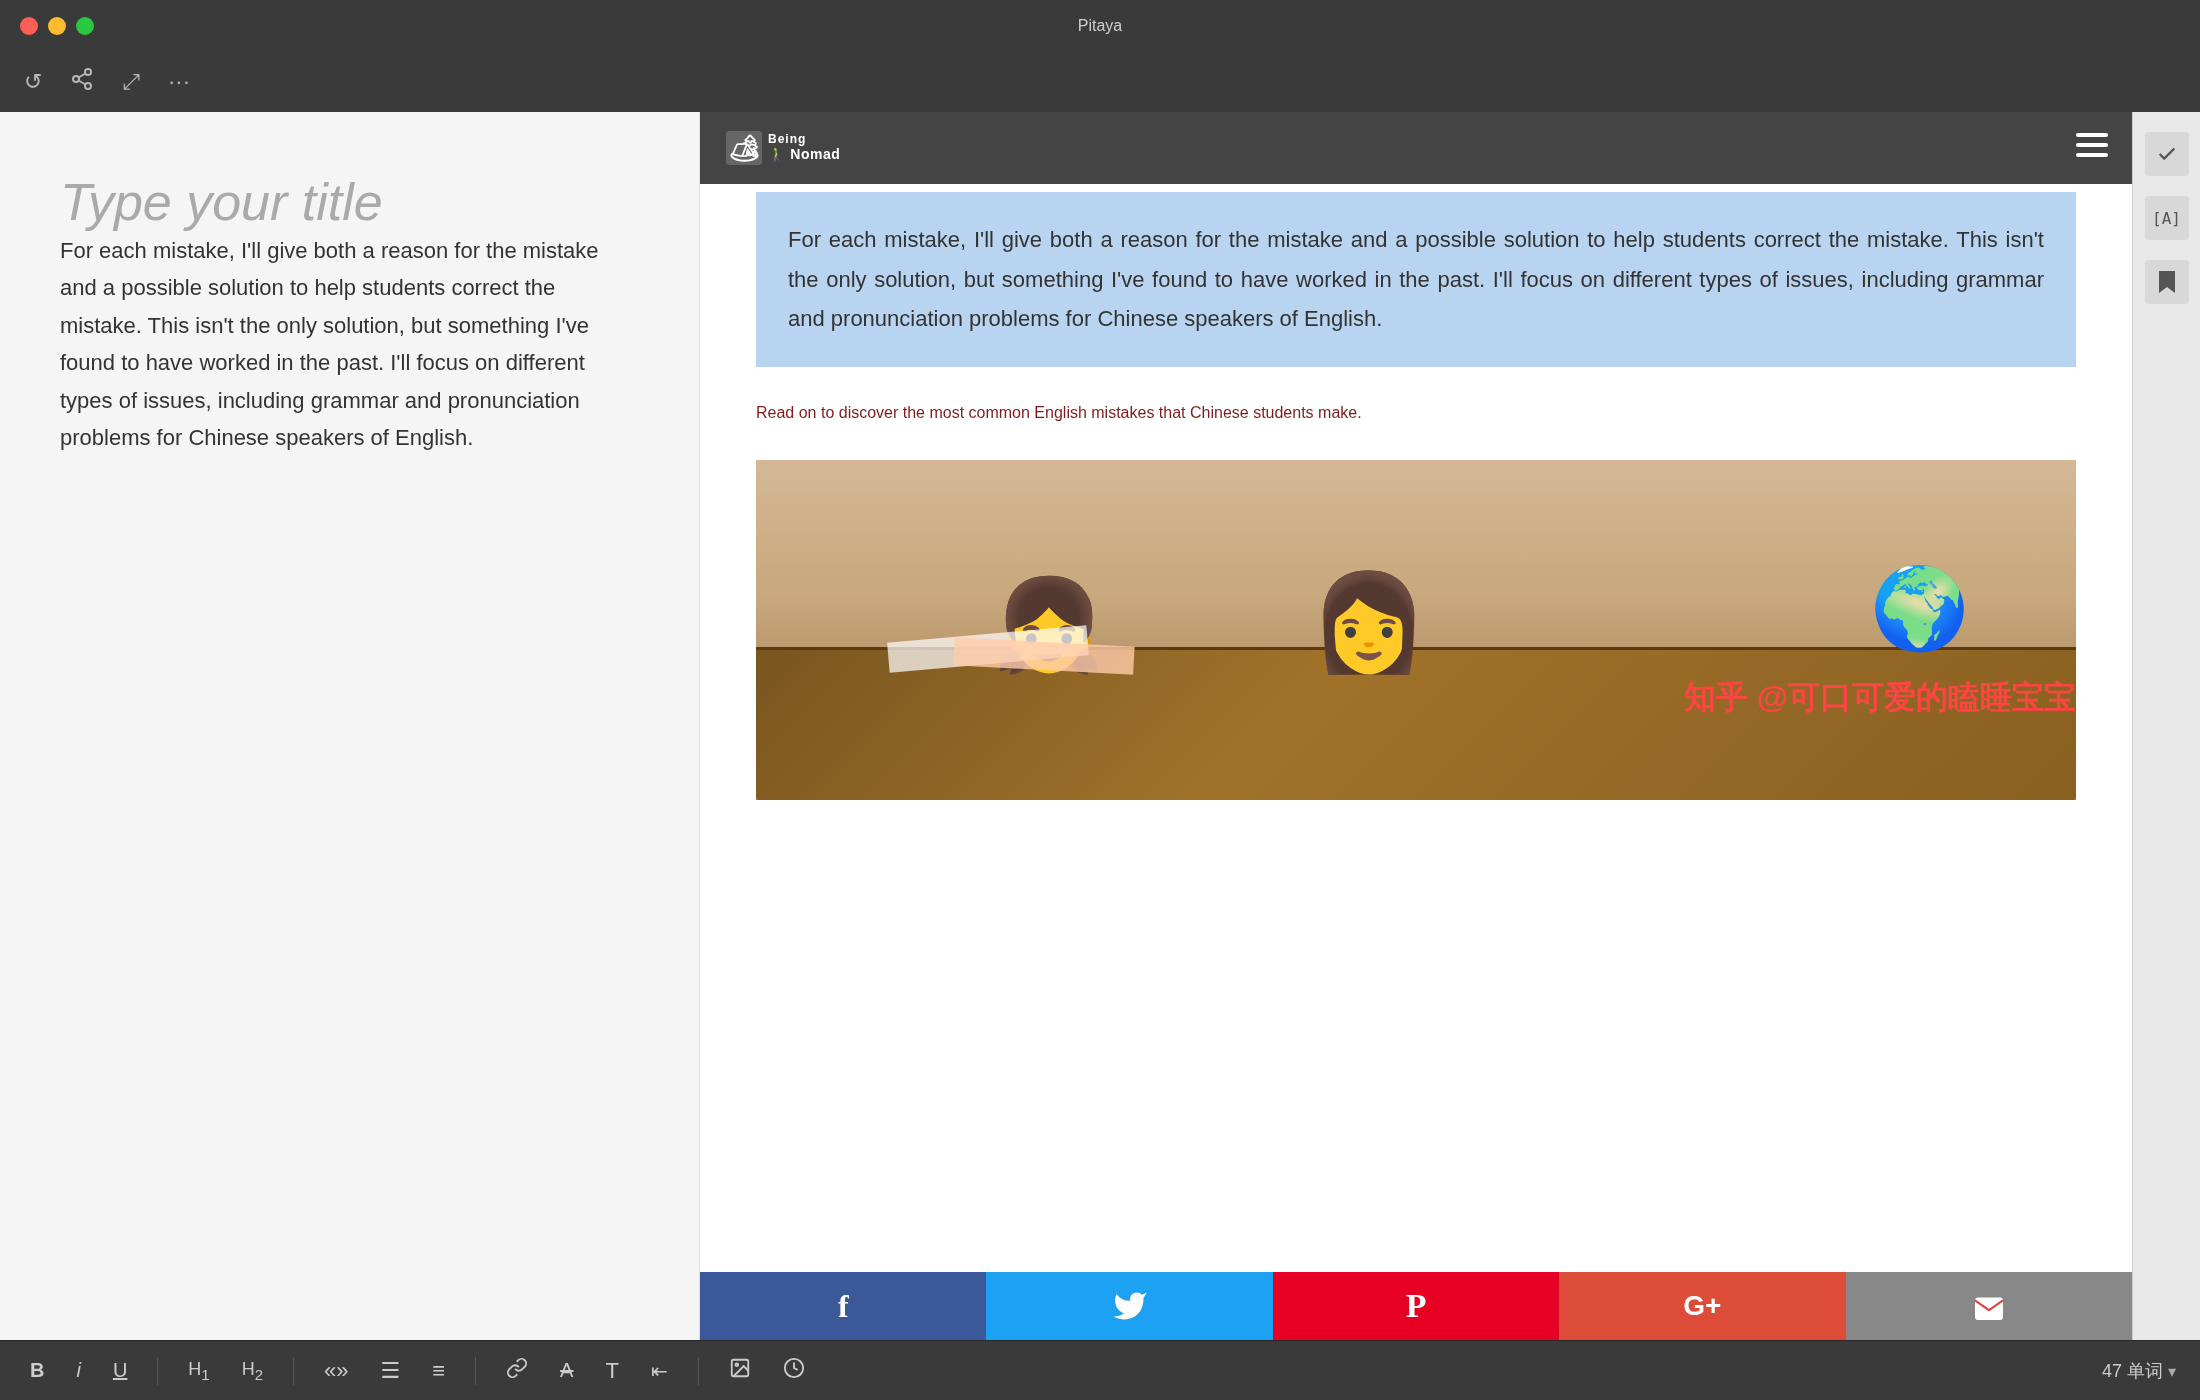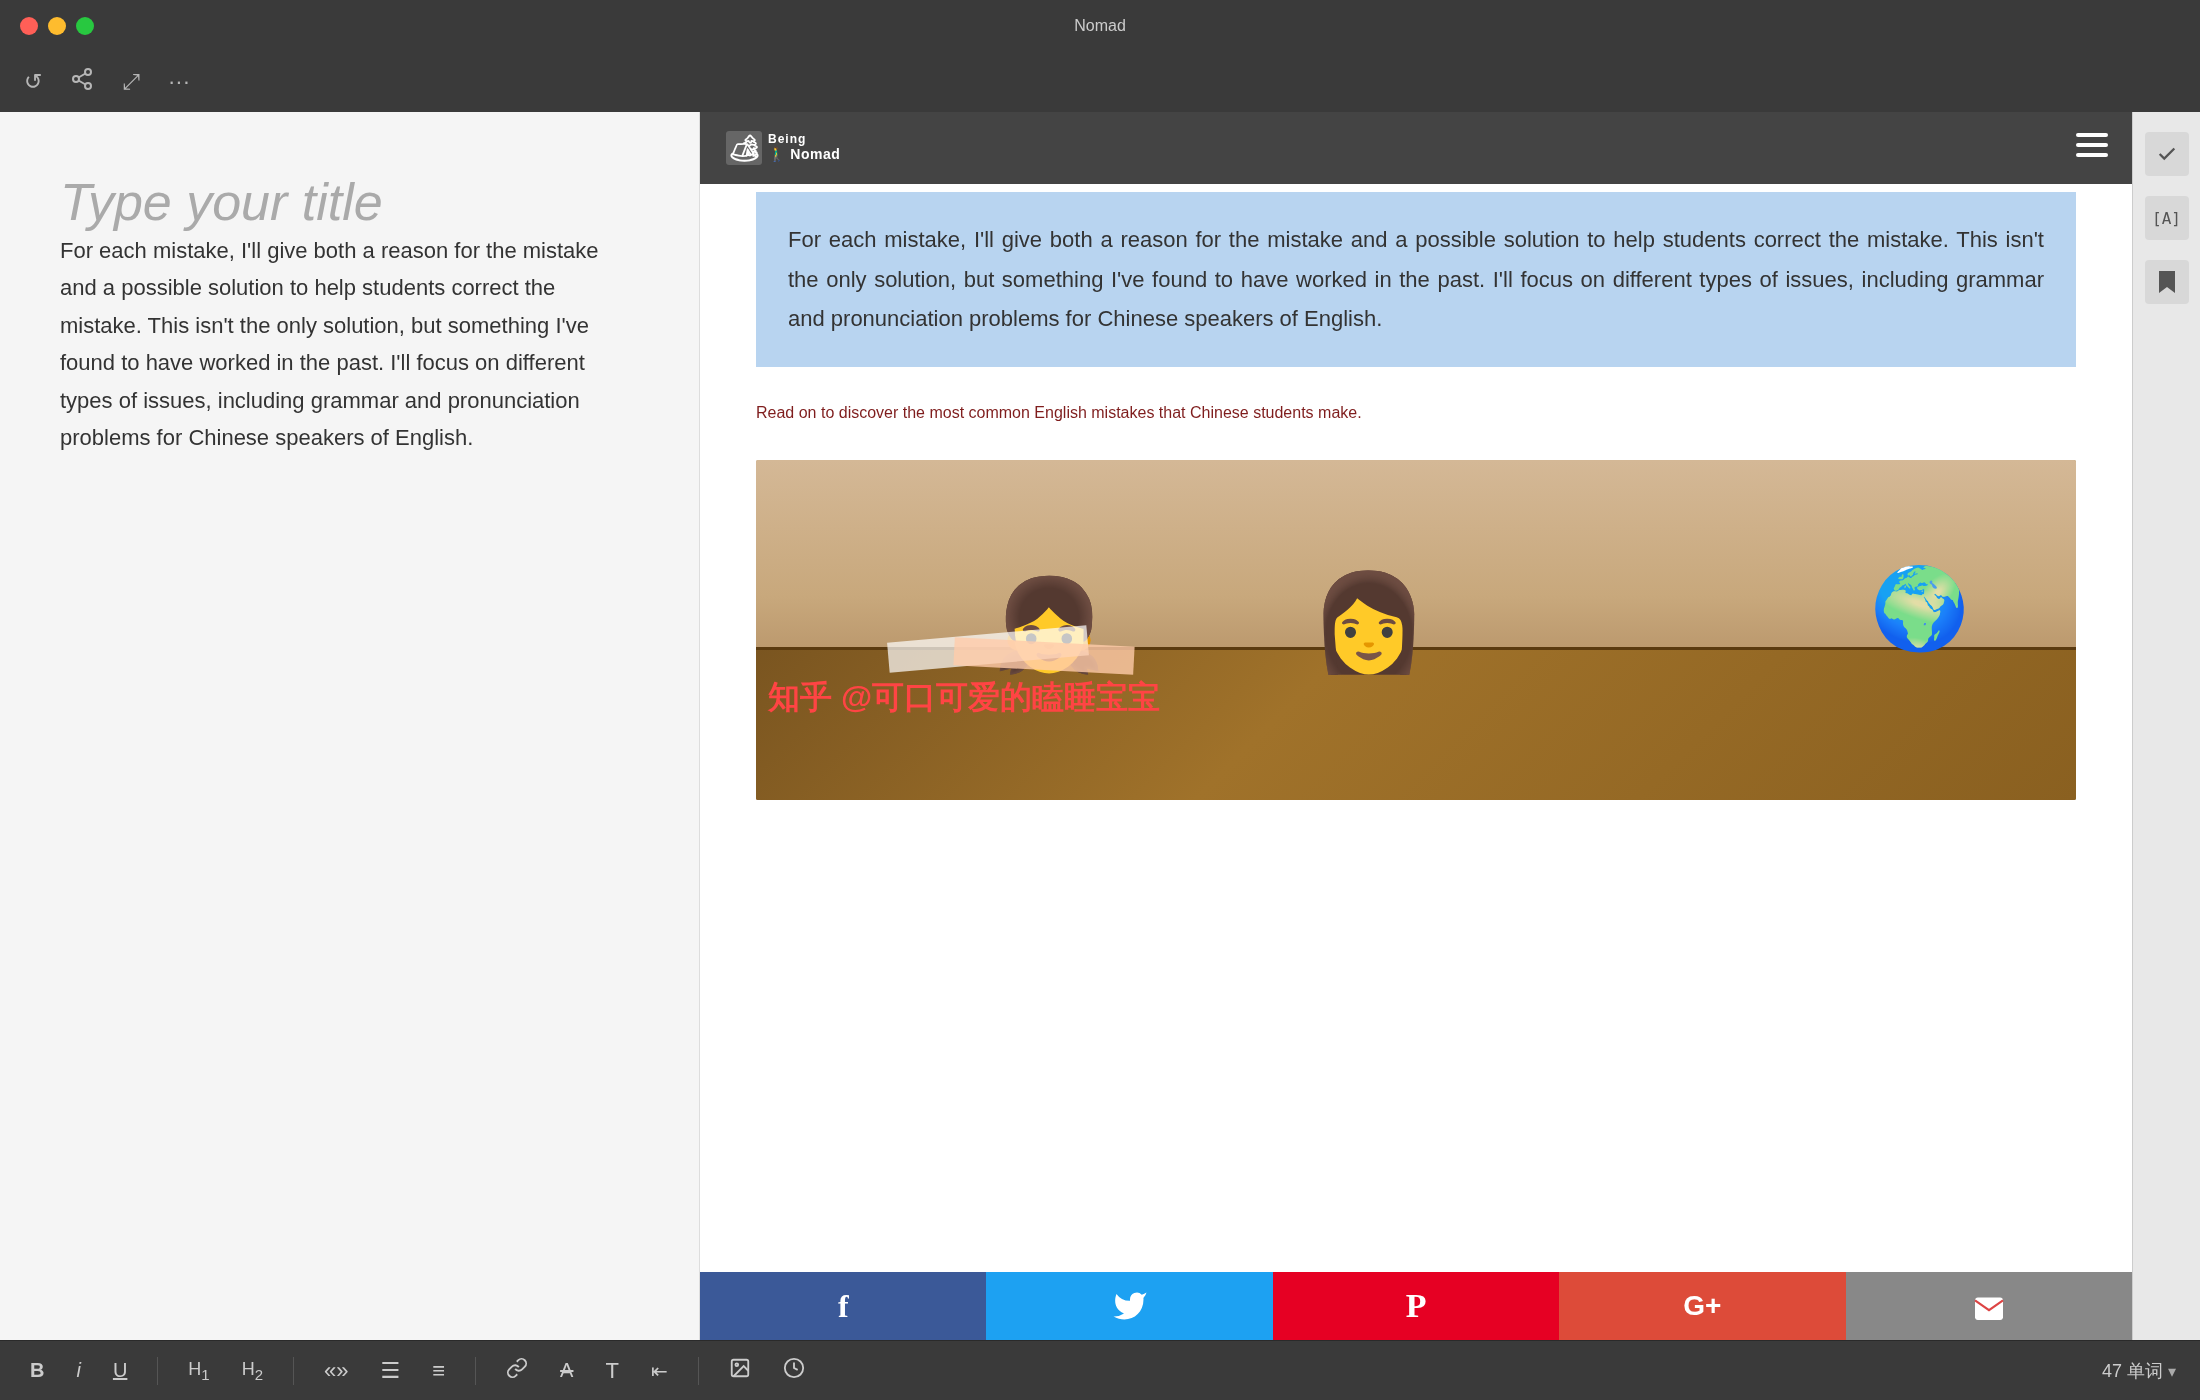--- a/index.html
+++ b/index.html
@@ -270,21 +270,21 @@
       align-items: center;
       gap: 10px;
     }
 
     
     .watermark {
       position: absolute;
       bottom: 75px;
       left: 12px;
       right: 0;
-      text-align: left;
+      text-align: right;
       color: #ff4444;
       font-size: 32px;
       font-weight: 900;
       pointer-events: none;
       z-index: 5;
     }
 
     
     .number-overlay {
       position: absolute;
@@ -302,21 +302,21 @@
   </style>
 </head>
 <body>
 
 <div class="title-bar">
   <div class="title-bar-controls">
     <div class="traffic-light red"></div>
     <div class="traffic-light yellow"></div>
     <div class="traffic-light green"></div>
   </div>
-  <span class="title-bar-title">Nomad</span>
+  <span class="title-bar-title">Pitaya</span>
 </div>
 
 <div class="toolbar">
   <span class="toolbar-icon">↺</span>
   <span class="toolbar-icon">
     <svg width="24" height="24" viewBox="0 0 24 24" fill="none" stroke="#cccccc" stroke-width="2">
       <circle cx="18" cy="5" r="3"></circle>
         <circle cx="6" cy="12" r="3"></circle>
         <circle cx="18" cy="19" r="3"></circle>
       <line x1="8.59" y1="13.51" x2="15.42" y2="17.49"></line>

